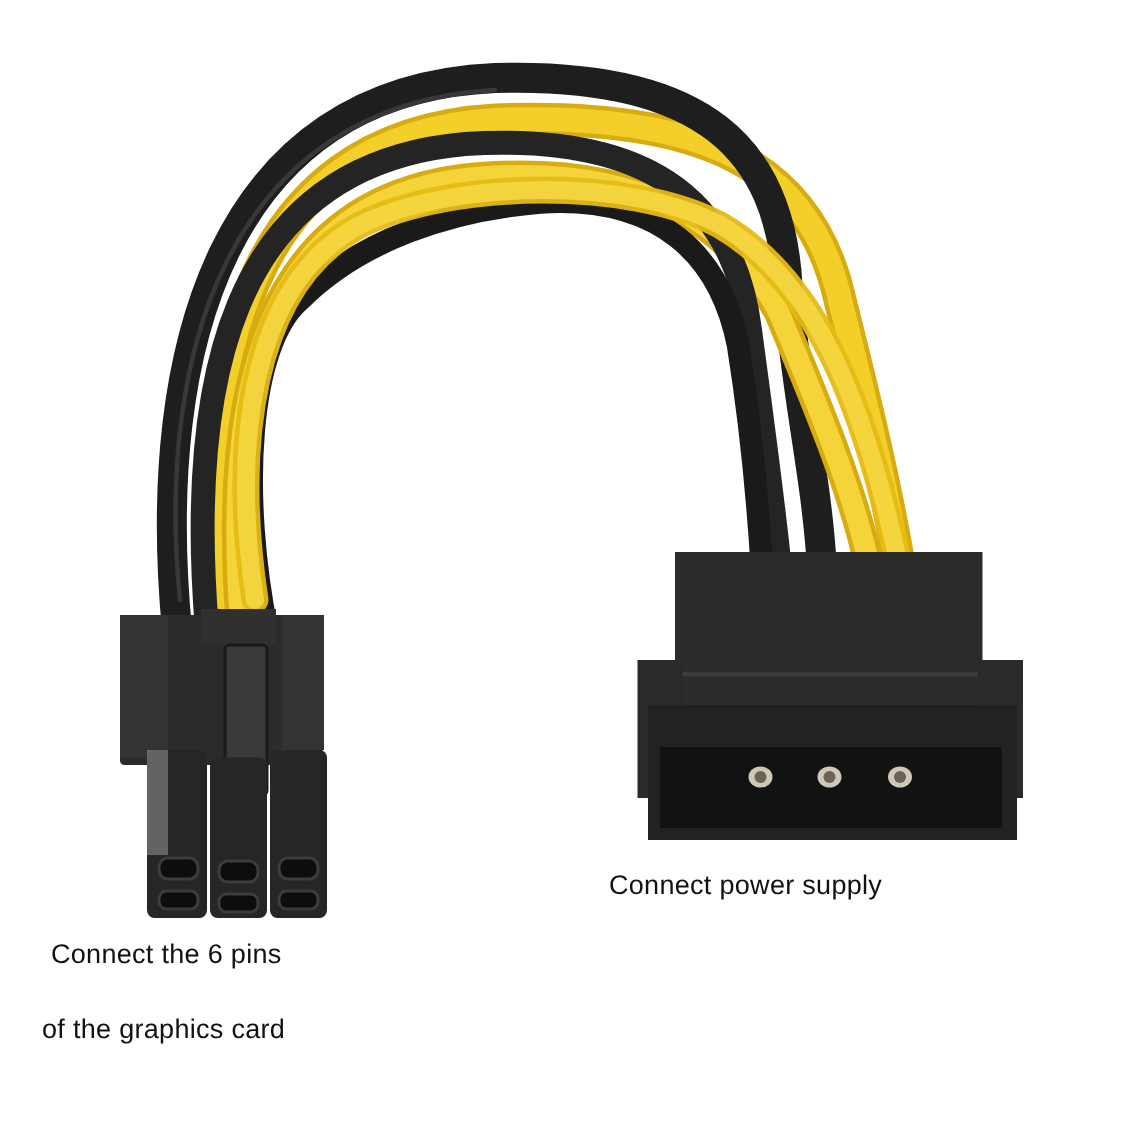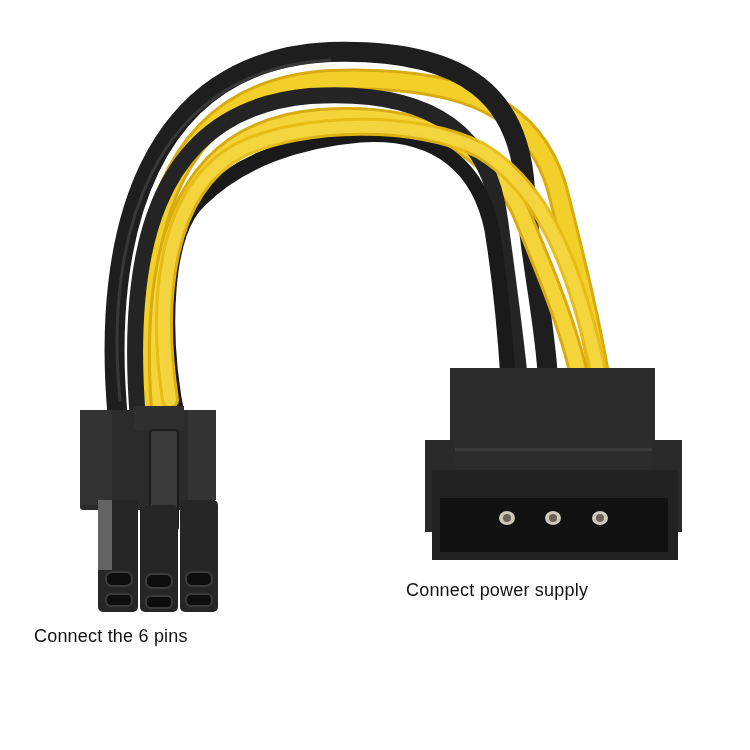--- a/index.html
+++ b/index.html
@@ -71,14 +71,15 @@
         <ellipse cx="507" cy="518" rx="4" ry="4" fill="#6b6358"></ellipse>
         <ellipse cx="553" cy="518" rx="8" ry="7" fill="#cfc7b8"></ellipse>
         <ellipse cx="553" cy="518" rx="4" ry="4" fill="#6b6358"></ellipse>
         <ellipse cx="600" cy="518" rx="8" ry="7" fill="#cfc7b8"></ellipse>
         <ellipse cx="600" cy="518" rx="4" ry="4" fill="#6b6358"></ellipse>
       </g>
     </g>
   </svg>
 
   <div class="caption cap-left-1">Connect the 6 pins</div>
+  <div class="caption cap-left-2">of the graphics card</div>
   <div class="caption cap-right-1">Connect power supply</div>
 </div>
 
 </body></html>

